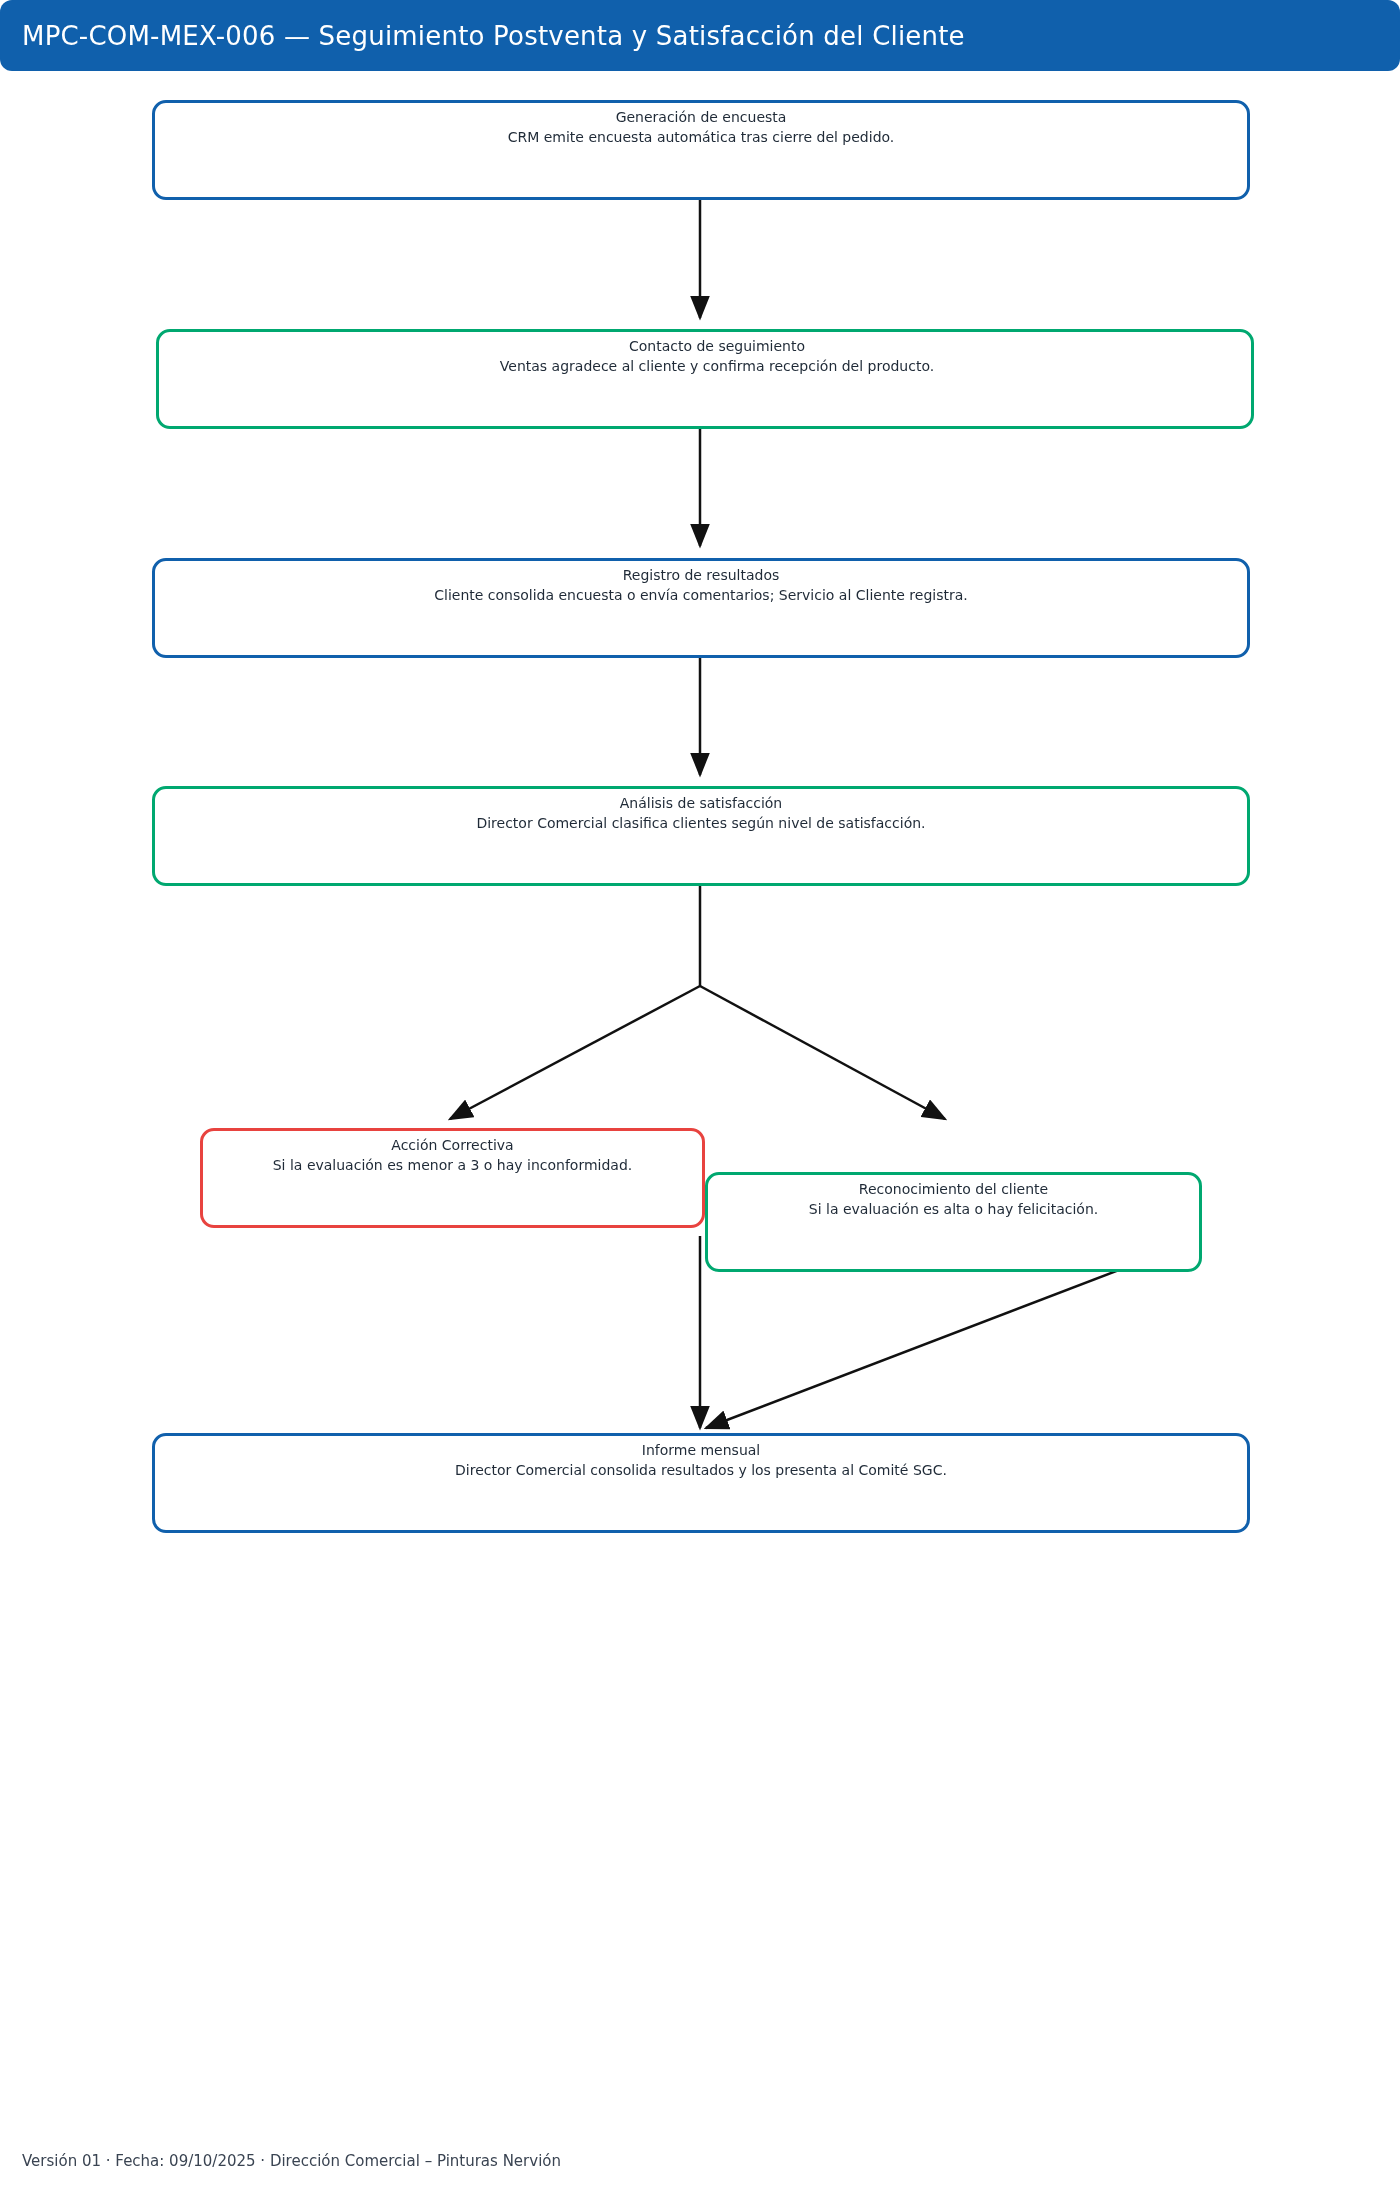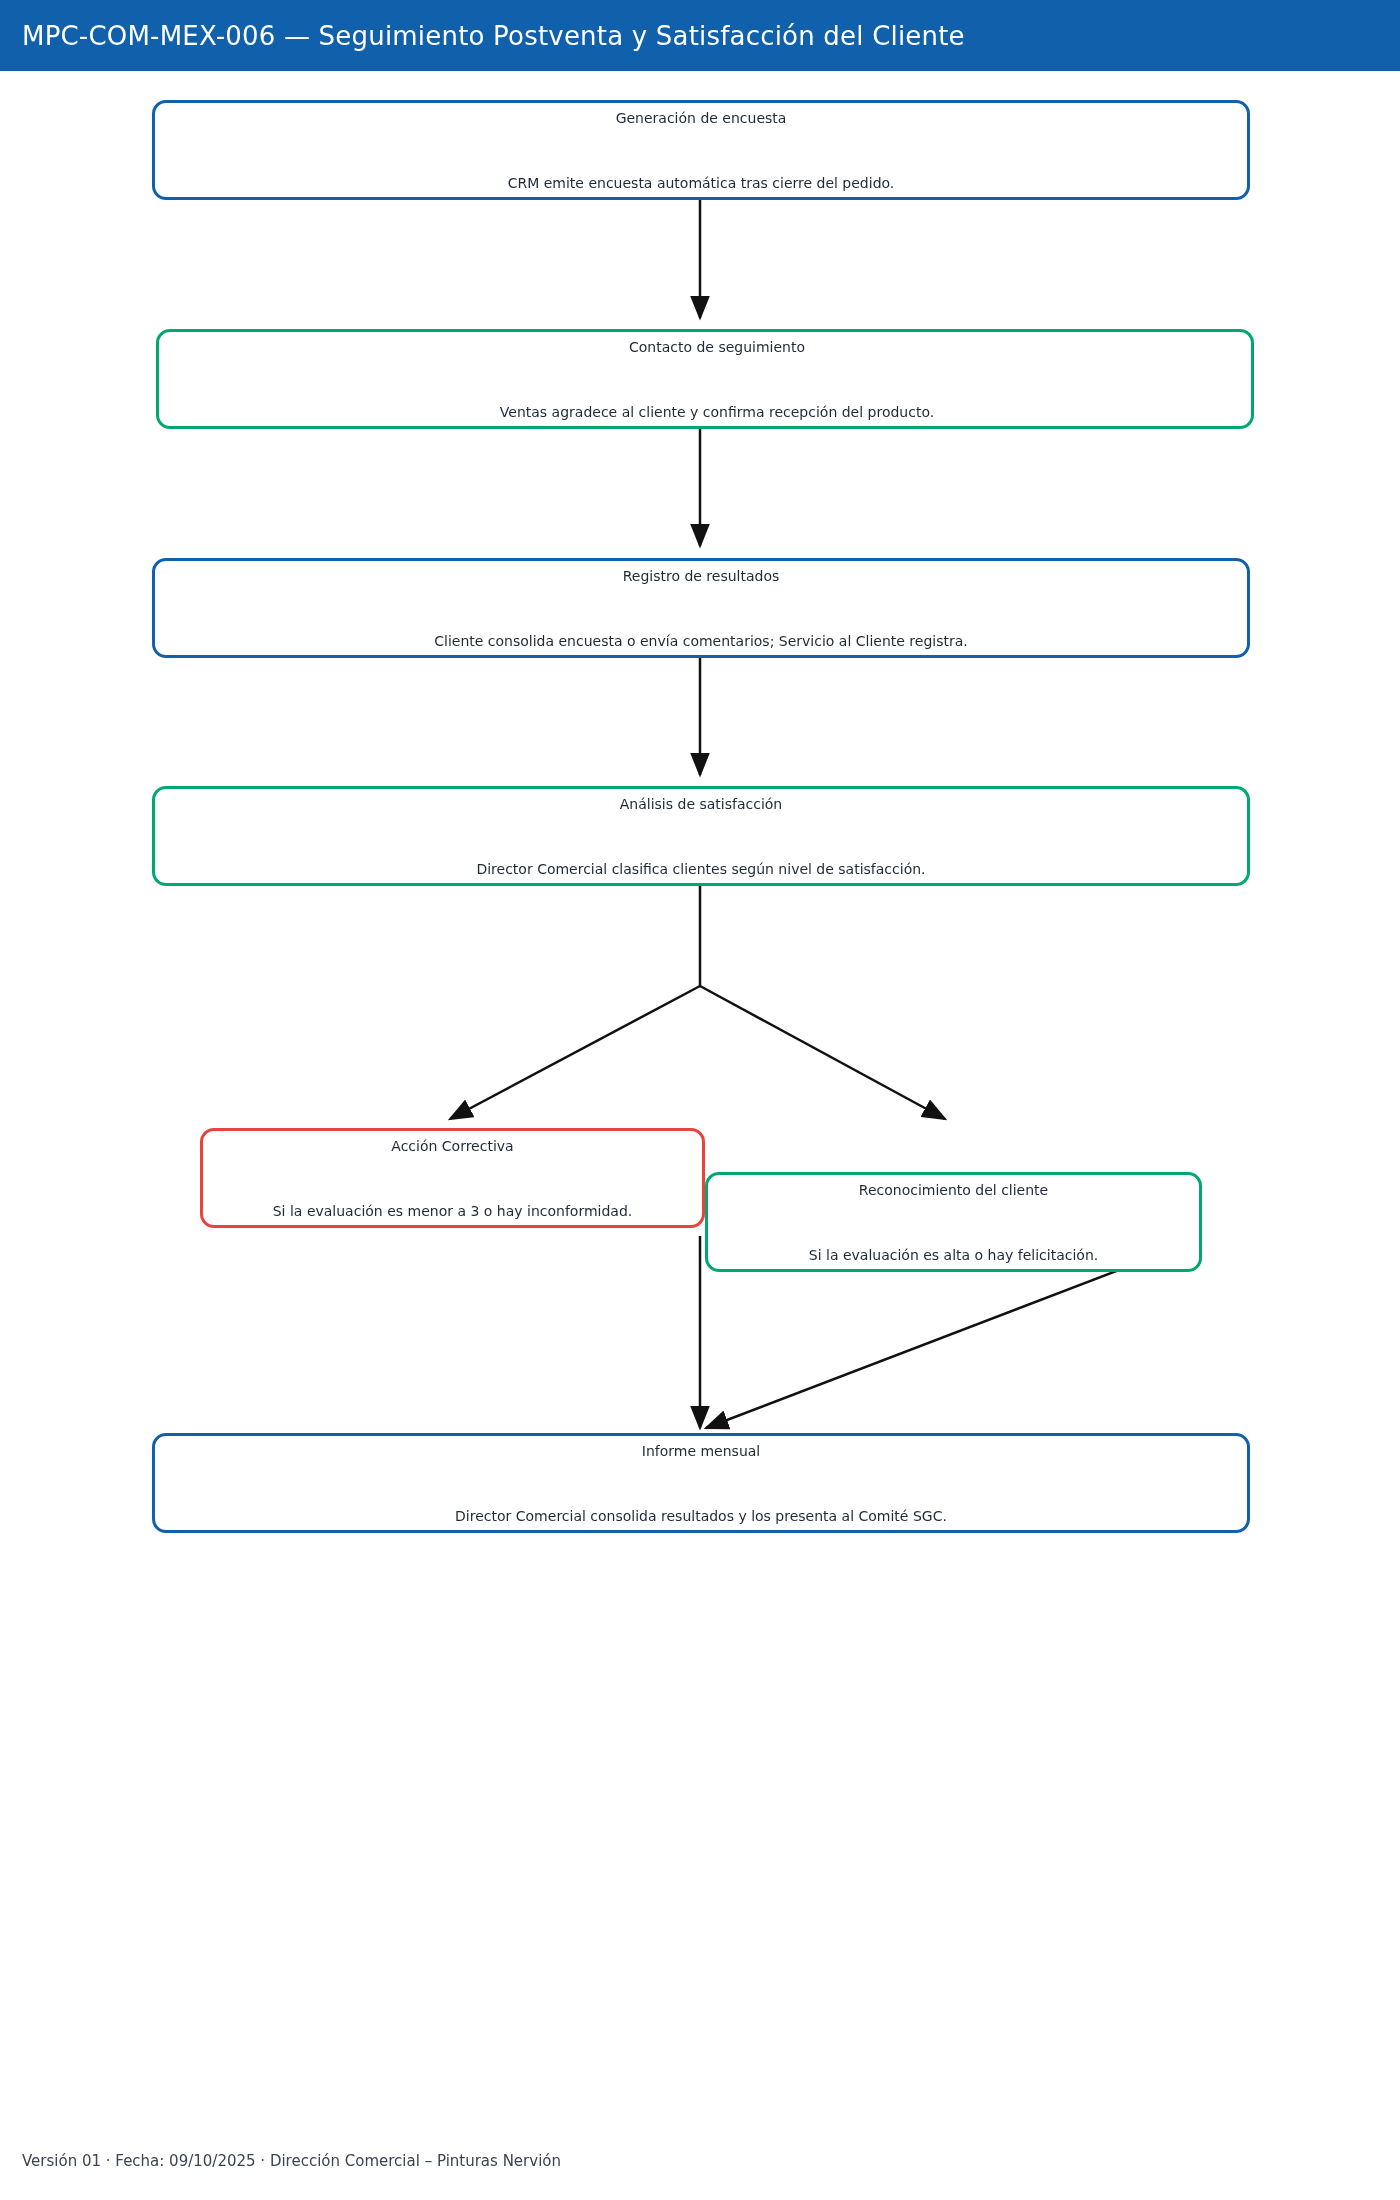--- a/index.html
+++ b/index.html
@@ -18,20 +18,21 @@
   
   #header-bar {
     position: absolute;
     left: 0;
     top: 0;
     width: 1400px;
     height: 71px;
     background: #1060ac;
     display: flex;
     align-items: center;
+    border-radius: 12px;
   }
   #header-title {
     color: #ffffff;
     font-size: 26px;
     font-weight: 400;
     letter-spacing: 0.2px;
     padding-left: 22px;
     white-space: nowrap;
   }
 
@@ -55,24 +56,23 @@
   
   .node {
     position: absolute;
     box-sizing: border-box;
     background: #ffffff;
     border-radius: 14px;
     border: 3px solid #1060ac;
     display: flex;
     flex-direction: column;
     align-items: center;
-    justify-content: flex-end;
+    justify-content: flex-start;
     text-align: center;
     padding: 4px 16px;
-    gap: 45px;
   }
   .node.blue   { border-color: #1060ac; }
   .node.green  { border-color: #00a870; }
   .node.red    { border-color: #e8433f; }
 
   .node-title {
     font-size: 14px;
     color: #1f2a37;
     line-height: 20px;
     font-weight: 400;

